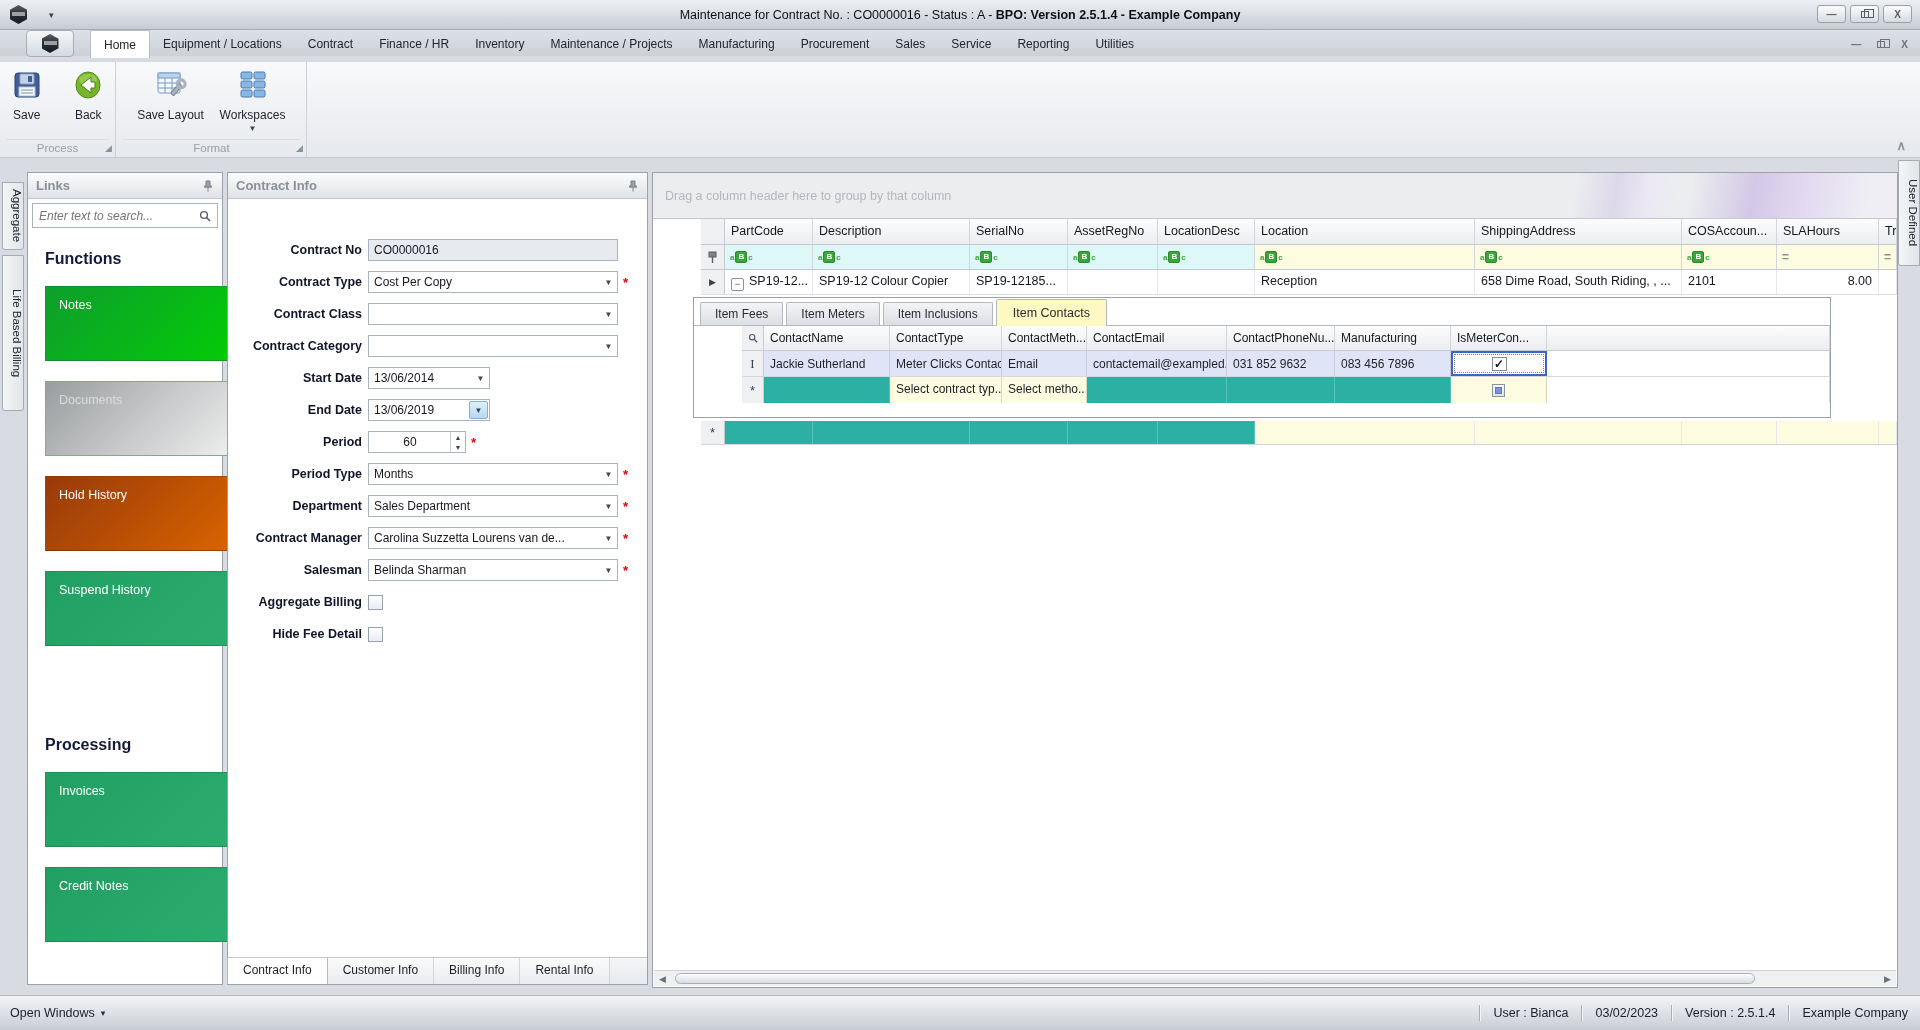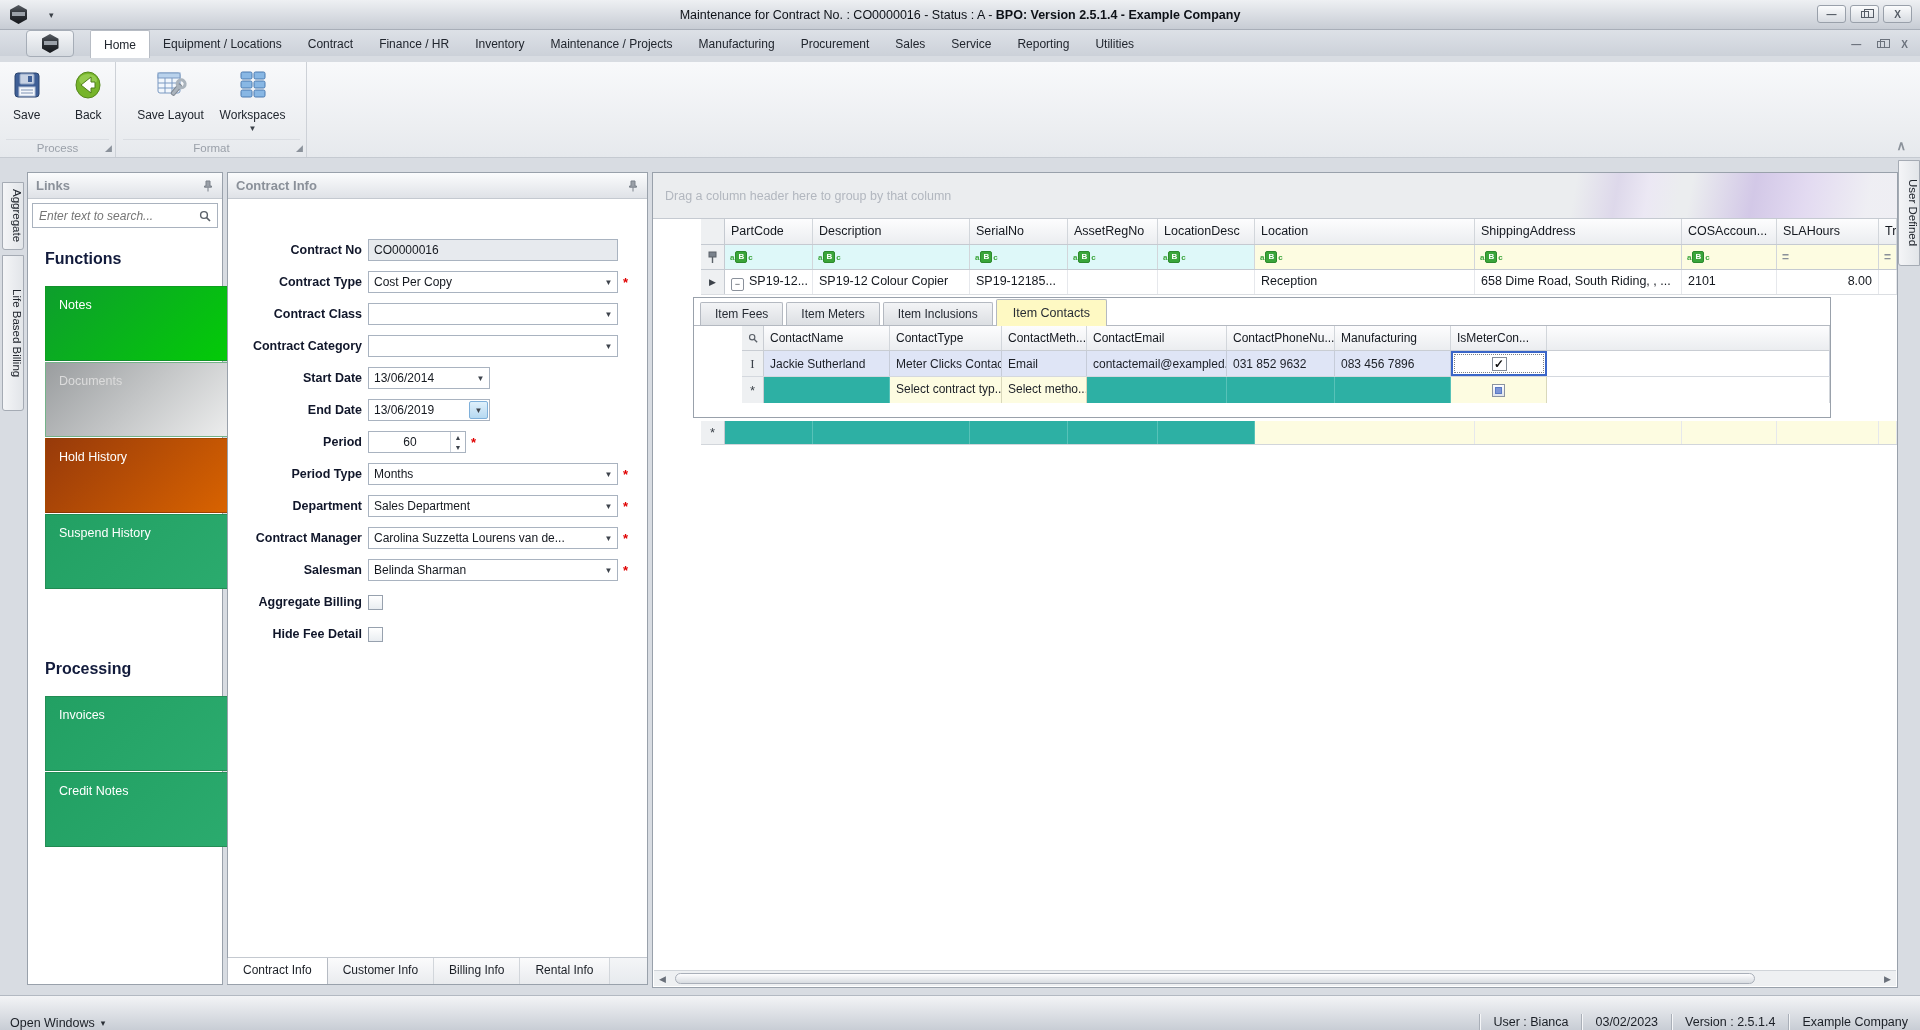--- a/index.html
+++ b/index.html
@@ -66,21 +66,21 @@
     display:flex; align-items:center; padding:0 8px; color:#8a9099; font-weight:bold; font-size:13px; }
   .panel-header .pin { margin-left:auto; }
 
   
   #links-panel { left:27px; top:172px; width:196px; height:813px; }
   .search-row { margin:4px 4px 0; border:1px solid #a9b2be; height:25px; display:flex; align-items:center; background:#fff; }
   .search-row input { flex:1; border:none; outline:none; padding:0 6px; font:italic 12px "Liberation Sans",sans-serif; color:#9aa0a8; background:transparent; min-width:0; }
   .search-row .mag { margin-right:6px; }
   .links-body { padding:14px 17px 0; }
   .links-heading { color:#121b3c; font-size:16px; font-weight:bold; margin:8px 0 18px 0; }
-  .link-btn { width:185px; height:75px; margin-bottom:1px; color:#fff; font-size:12.5px;
+  .link-btn { width:185px; height:75px; margin-bottom:20px; color:#fff; font-size:12.5px;
     padding:11px 0 17px 13px; border:1px solid rgba(30,110,60,.45); }
   .lb-green  { background:linear-gradient(135deg,#0e9e2d,#03cb07); }
   .lb-gray   { background:linear-gradient(135deg,#9a9d9f,#edeeee); color:#dcdcdc; border-color:#74b389; }
   .lb-orange { background:linear-gradient(135deg,#973a0a,#d96300); border-color:rgba(120,50,0,.5); }
   .lb-emerald{ background:linear-gradient(135deg,#22a063,#2bab6e); }
   .links-gap { height:62px; }
 
   
   #contract-panel { left:227px; top:172px; width:421px; height:813px; }
   .form { padding-top:40px; }
@@ -162,21 +162,21 @@
   .pnew .dcell { padding:0; }
 
   
   .hscroll { position:absolute; left:1px; right:1px; bottom:1px; height:16px; background:#eef0f2; border-top:1px solid #d0d4d9; display:flex; align-items:center; }
   .sarrow { width:17px; text-align:center; color:#6a707a; font-size:9px; }
   .sthumb { height:11px; width:1080px; margin-left:4px; border:1px solid #a9afb9; border-radius:6px; background:linear-gradient(#fdfdfe,#d8dce1); }
 
   
   .statusbar { position:absolute; bottom:0; left:0; width:100%; height:35px;
     background:linear-gradient(#f3f4f6,#c8cdd5); border-top:1px solid #b3b9c2;
-    display:flex; align-items:flex-end; font-size:12.5px; color:#1b1f26; }
+    display:flex; align-items:center; font-size:12.5px; color:#1b1f26; }
   .statusbar .left { padding-left:10px; display:flex; align-items:center; gap:6px; }
   .statusbar .right { margin-left:auto; display:flex; align-items:center; padding-right:12px; }
   .sb-sep { width:1px; height:16px; background:#a9afb8; margin:0 13px; box-shadow:1px 0 0 #f5f6f8; }
   .caret { font-size:9px; color:#2a2f36; }
 </style>
 </head>
 <body>
 
 <div id="app">
 

